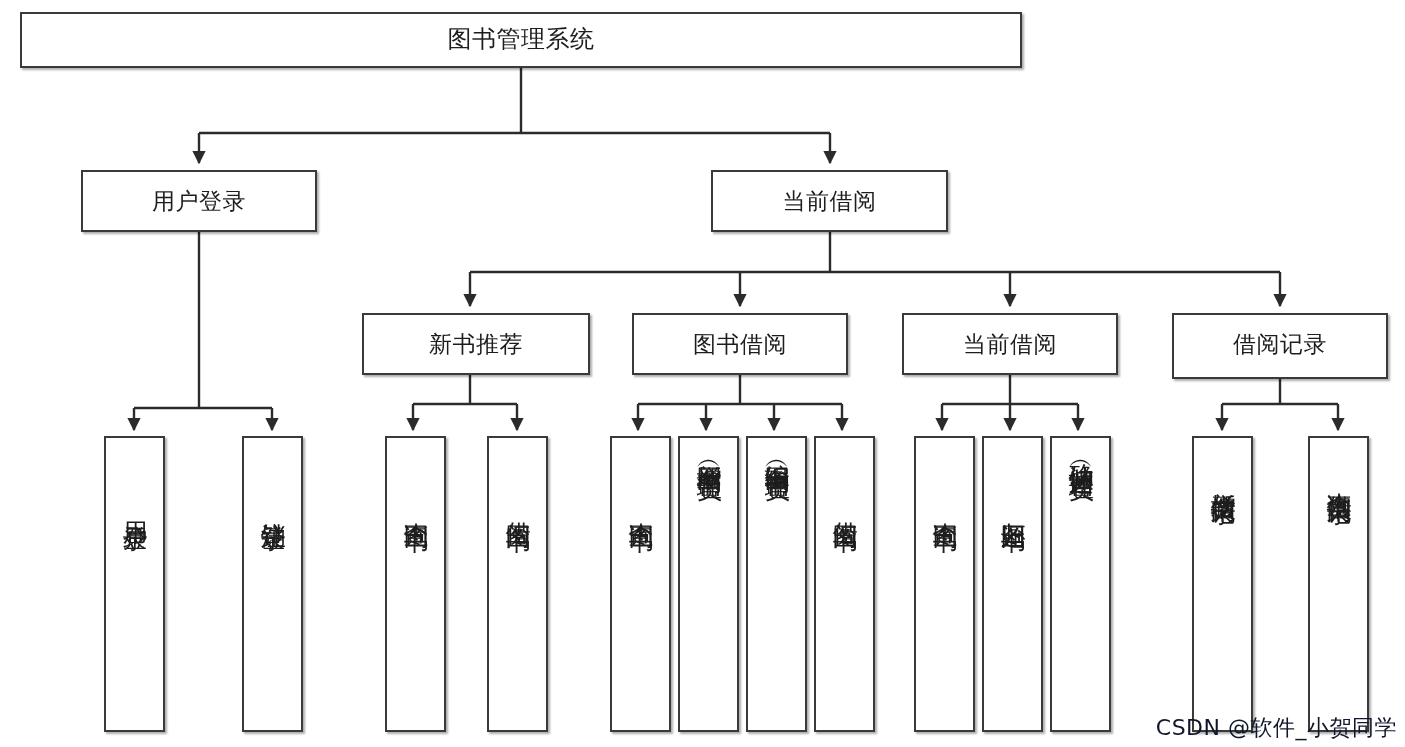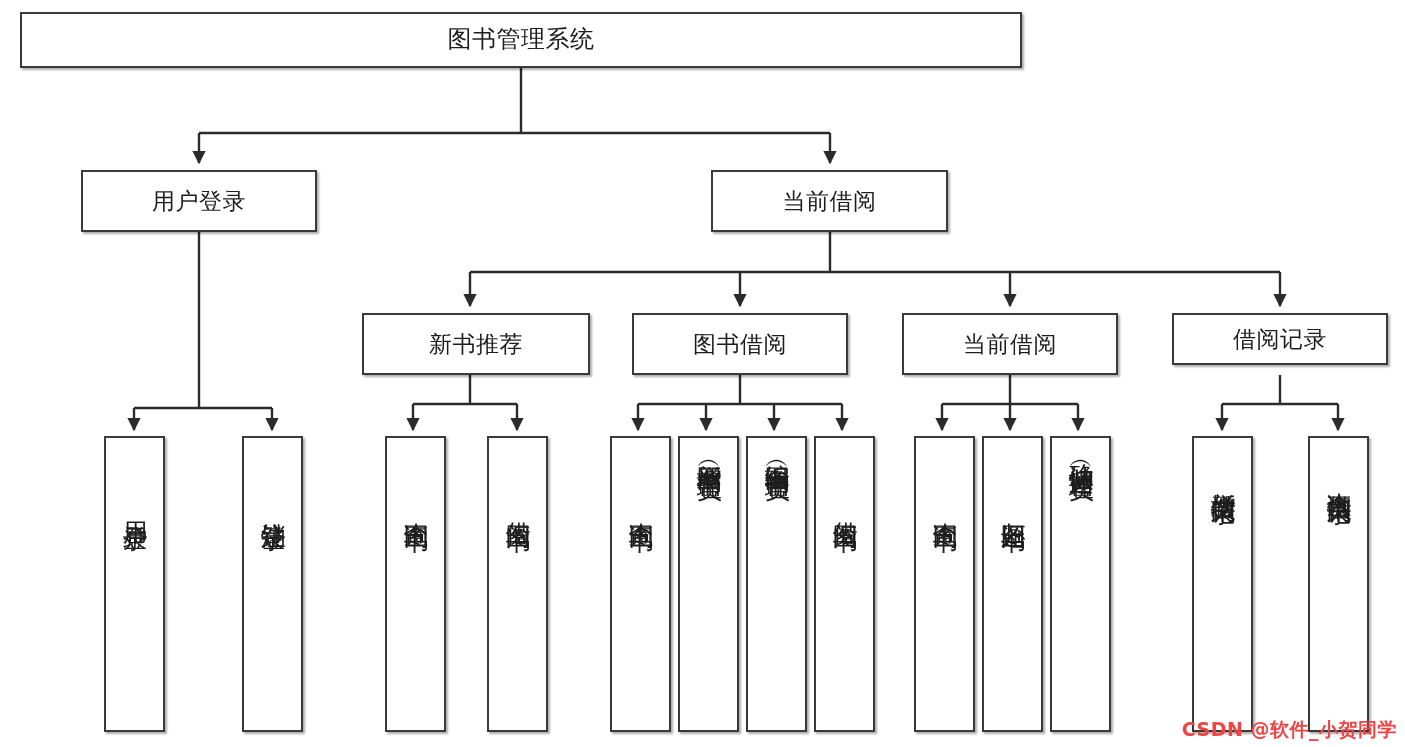--- a/index.html
+++ b/index.html
@@ -58,26 +58,25 @@
     line-height: 1.05;
     letter-spacing: 2px;
     white-space: nowrap;
     text-align: start;
   }
 
   .watermark {
     position: absolute;
     right: 8px;
     bottom: 4px;
-    font-size: 19px;
-    color: #ef4444;
+    font-size: 22px;
+    color: #0f172a;
     letter-spacing: 0.5px;
     z-index: 5;
     white-space: nowrap;
-    font-weight: bold;
   }
 </style>
 </head>
 <body>
 
 <div id="canvas">
 
   <svg id="connectors" viewBox="0 0 1405 747" xmlns="http://www.w3.org/2000/svg">
     <defs>
       <marker id="arrow" viewBox="0 0 10 10" refX="9" refY="5" markerWidth="5.5" markerHeight="5.5" orient="auto-start-reverse">
@@ -145,21 +144,21 @@
   </div>
 
   <div class="node" style="left:632px; top:313px; width:216px; height:62px;text-align:center;">
     <span class="label">图书借阅</span>
   </div>
 
   <div class="node" style="left:902px; top:313px; width:216px; height:62px;">
     <span class="label">当前借阅</span>
   </div>
 
-  <div class="node" style="left:1172px; top:313px; width:216px; height:52px;">
+  <div class="node" style="left:1172px; top:313px; width:216px; height:66px;font-family:Liberation Mono, monospace;">
     <span class="label">借阅记录</span>
   </div>
 
   <div class="node leaf" style="left:104px; top:436px; width:61px; height:296px; padding-top:64px;">
     <span class="label">用户登录</span>
   </div>
 
   <div class="node leaf" style="left:242px; top:436px; width:61px; height:296px; padding-top:64px;">
     <span class="label">注销登录</span>
   </div>

